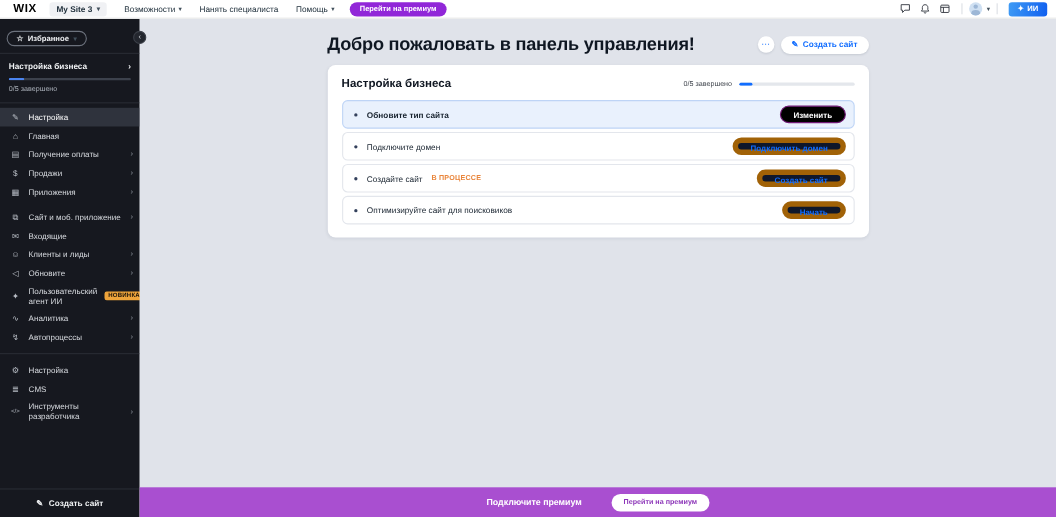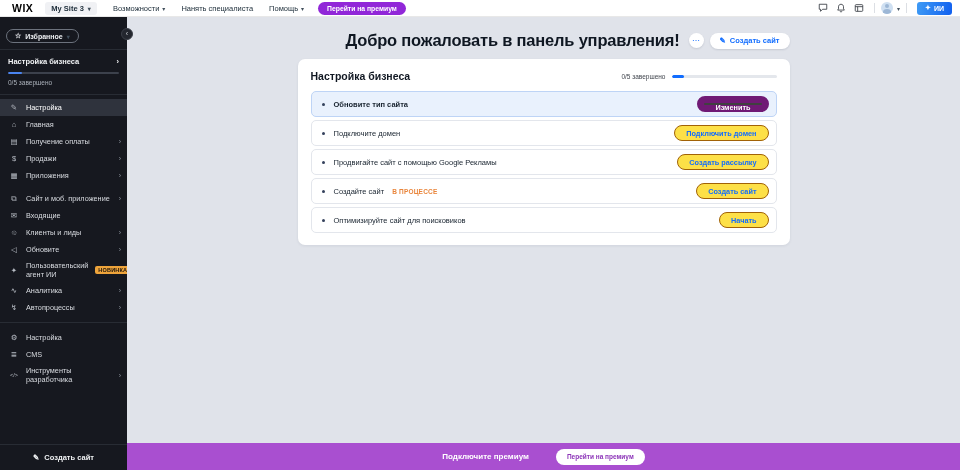--- a/index.html
+++ b/index.html
@@ -44,42 +44,42 @@
   .sitem .slabel { flex:1; line-height:1.25; padding:3px 0; }
   .sitem .chevr { font-size:7px; color:#8d939d; }
   .new-badge { background:#eea43b; color:#1a120a; font-size:5.5px; font-weight:bold; padding:1px 3px; border-radius:2px; letter-spacing:.2px; flex-shrink:0; }
   .menu-gap { height:6px; }
   .create-site-bottom { margin-top:auto; border-top:1px solid #282c34; height:26px; display:flex; align-items:center; justify-content:center; gap:5px; font-size:7.5px; font-weight:bold; color:#f0f2f4; cursor:pointer; }
   .create-site-bottom .picon { font-size:7.5px; }
 
   
   .main { flex:1; display:flex; flex-direction:column; background:#e0e3ea; position:relative; }
   .content { width:492px; margin:0 auto; }
-  .page-head { display:flex; align-items:center; margin-top:14px;margin-left:48px; }
+  .page-head { display:flex; align-items:center; margin-top:14px; }
   .page-title { font-size:16.5px; font-weight:bold; color:#0f1722; letter-spacing:-.2px; flex:1; }
   .more-btn { width:15px; height:15px; border-radius:50%; background:#fff; border:none; color:#116dff; font-size:8px; line-height:13px; cursor:pointer; margin-right:6px; box-shadow:0 1px 2px rgba(20,30,60,.12); }
   .hd-create { background:#fff; border:none; border-radius:9px; height:16px; display:flex; align-items:center; gap:4px; font-size:7.5px; font-weight:bold; color:#116dff; padding:0 10px; cursor:pointer; box-shadow:0 1px 2px rgba(20,30,60,.12); }
 
   .card { background:#fff; border-radius:7px; margin-top:9px; padding:11px 13px 12px 13px; box-shadow:0 1px 3px rgba(25,35,60,.08); }
   .card-head { display:flex; align-items:center; margin-bottom:9px; }
   .card-title { font-size:10.5px; font-weight:bold; color:#101722; flex:1; }
   .cprog-label { font-size:6.5px; color:#41464e; margin-right:6px; }
   .cprog-track { width:105px; height:3px; background:#e4e7ec; border-radius:2px; overflow:hidden; }
   .cprog-fill { height:100%; background:#116dff; border-radius:2px; }
 
   .task { display:flex; align-items:center; border:1px solid #e3e6ec; border-radius:5px; height:26px; padding:0 7px 0 10px; margin-top:3px; background:#fff; cursor:pointer; }
   .task.active { background:#e9f1fd; border-color:#bed4f6; }
   .task .dot { width:3px; height:3px; border-radius:50%; background:#34415c; margin-right:9px; flex-shrink:0; }
   .task .tlabel { font-size:7.5px; color:#17222e; }
   .task.active .tlabel { font-weight:bold; }
   .task .tstatus { font-size:6.5px; font-weight:bold; color:#e9853b; margin-left:8px; letter-spacing:.2px; }
   .task .tspacer { flex:1; }
   .tbtn { height:16px; border-radius:9px; font-size:7.3px; font-weight:bold; padding:0 11px; cursor:pointer; white-space:nowrap; font-family:"Liberation Sans", sans-serif; }
-  .tbtn.outline { background:#fde047; border:1px solid #a16207; color:#116dff;text-align:right; }
-  .tbtn.primary { background:#404040; border:7px solid #701a75; color:#fff; }
+  .tbtn.outline { background:#0f172a; border:5px solid #a16207; color:#116dff;text-align:right; }
+  .tbtn.primary { background:#000000; border:1px solid #701a75; color:#fff; }
 
   
   .footer { margin-top:auto; height:27px; background:#a94fd0; display:flex; align-items:center; justify-content:center; gap:19px; }
   .footer .f-bold { color:#fff; font-size:8px; font-weight:bold; }
   .footer .f-text { color:#fdf4ff; font-size:8px; }
   .footer .f-btn { margin-left:8px; background:#fff; border:none; border-radius:9px; height:16px; font-size:6.5px; font-weight:bold; color:#8c34b8; padding:0 11px; cursor:pointer; }
 
   svg { display:block; }
 </style>
 </head>
@@ -266,26 +266,20 @@
           <button class="tbtn primary">Изменить</button>
         </div>
         <div class="task">
           <span class="dot"></span>
           <span class="tlabel">Подключите домен</span>
           <span class="tspacer"></span>
           <button class="tbtn outline">Подключить домен</button>
         </div>
         <div class="task">
           <span class="dot"></span>
-          <span class="tlabel">Продвигайте сайт с помощью Google Рекламы</span>
-          <span class="tspacer"></span>
-          <button class="tbtn outline">Создать рассылку</button>
-        </div>
-        <div class="task">
-          <span class="dot"></span>
           <span class="tlabel">Создайте сайт</span>
           <span class="tstatus">В ПРОЦЕССЕ</span>
           <span class="tspacer"></span>
           <button class="tbtn outline">Создать сайт</button>
         </div>
         <div class="task">
           <span class="dot"></span>
           <span class="tlabel">Оптимизируйте сайт для поисковиков</span>
           <span class="tspacer"></span>
           <button class="tbtn outline">Начать</button>

